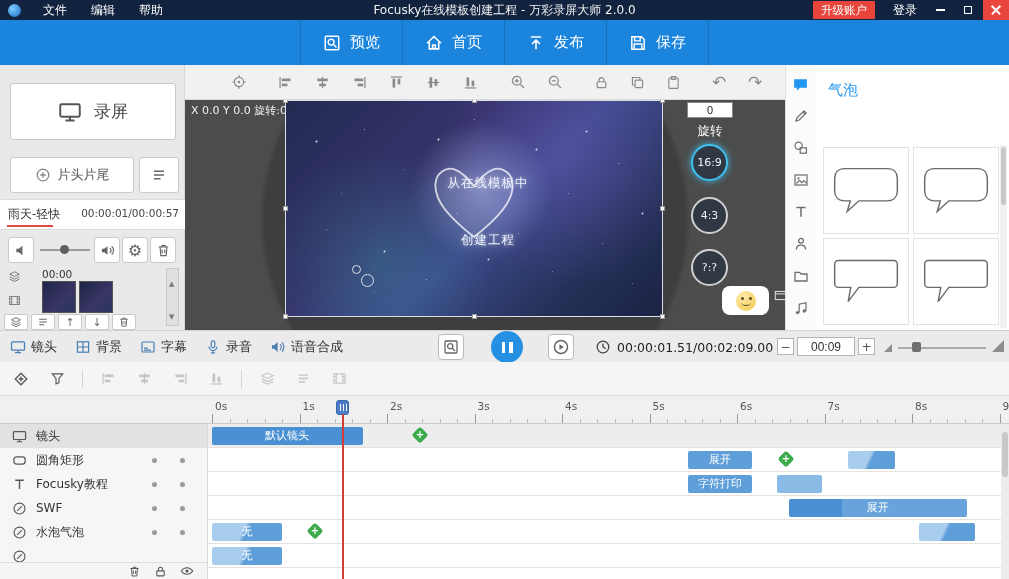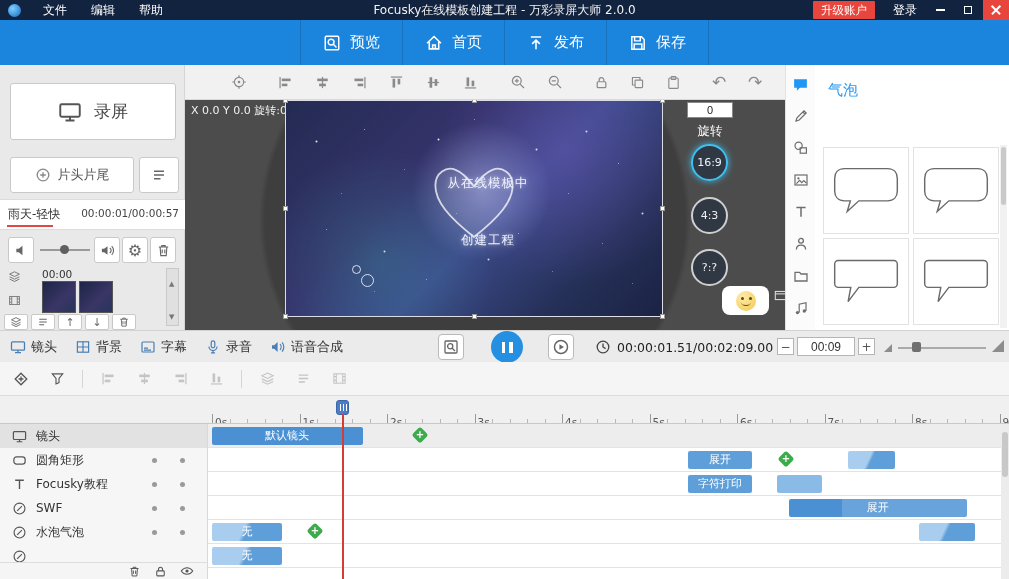--- a/index.html
+++ b/index.html
@@ -166,21 +166,21 @@
   .tltb{width:22px;height:22px;background:none;border:none;padding:0;display:flex;align-items:center;
         justify-content:center;color:#555;}
   .tltb.dis{color:#c4c4c4;}
   .vsep{width:1px;height:18px;background:#d5d5d5;}
 
   
   .timeline{position:absolute;top:396px;left:0;right:0;bottom:0;background:#fff;overflow:hidden;}
   .ruler{position:relative;height:28px;background:#f0f0f0;border-bottom:1px solid #c9c9c9;overflow:hidden;z-index:2;}
   .tick-major{position:absolute;bottom:0;width:1px;height:9px;background:#999;}
   .tick-minor{position:absolute;bottom:0;width:1px;height:4px;background:#b8b8b8;}
-  .tick-label{position:absolute;top:4px;font-size:10.5px;color:#555;margin-top:16px;}
+  .tick-label{position:absolute;top:4px;font-size:10.5px;color:#555;}
   .tracks{position:absolute;inset:0;z-index:1;}
   .trow{position:absolute;left:0;right:0;height:24px;border-bottom:1px solid #e3e3e3;background:#fff;}
   .trow.sel{background:#ededed;}
   .tlab{position:absolute;left:0;top:0;width:208px;height:24px;background:#f6f6f6;border-right:1px solid #d8d8d8;
         display:flex;align-items:center;gap:9px;padding-left:12px;}
   .trow.sel .tlab{background:#e2e2e2;}
   .tname{font-size:12px;color:#333;white-space:nowrap;}
   .ticon{color:#555;}
   .tdot{position:absolute;top:10px;width:5px;height:5px;border-radius:50%;background:#9a9a9a;}
   .clip{position:absolute;top:3px;height:18px;border-radius:2px;font-size:11px;color:#fff;text-align:center;

